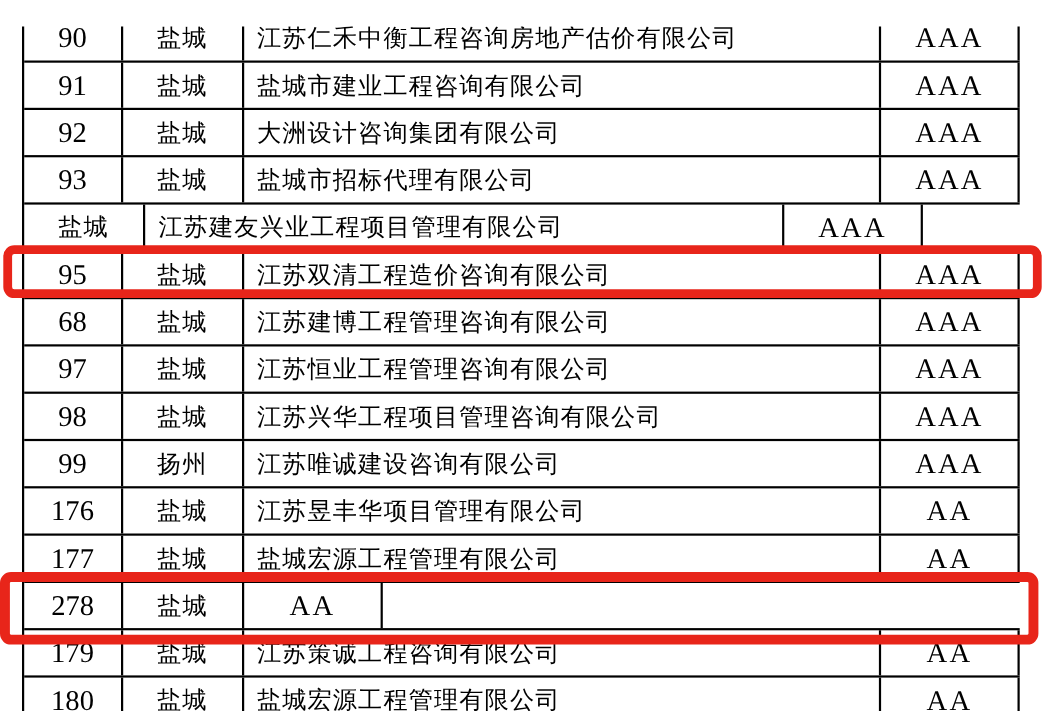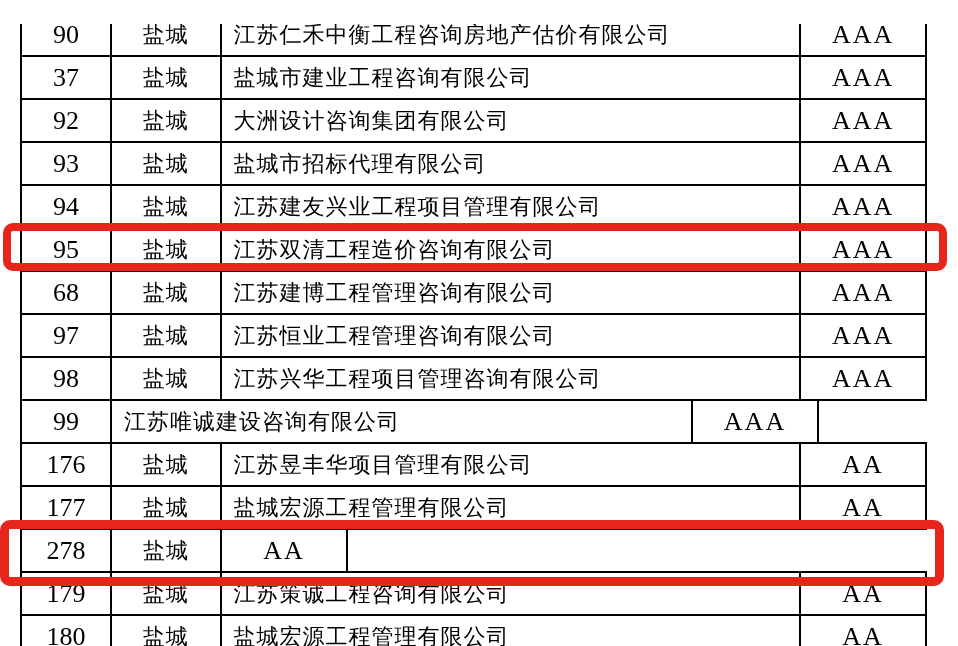--- a/index.html
+++ b/index.html
@@ -62,39 +62,38 @@
 
 <div class="screen">
   <div class="tbl">
       <div class="tr">
     <div class="td c1">90</div>
     <div class="td c2">盐城</div>
     <div class="td c3">江苏仁禾中衡工程咨询房地产估价有限公司</div>
     <div class="td c4">AAA</div>
   </div>
       <div class="tr">
-    <div class="td c1">37</div>
+    <div class="td c1">91</div>
     <div class="td c2">盐城</div>
     <div class="td c3">盐城市建业工程咨询有限公司</div>
     <div class="td c4">AAA</div>
   </div>
       <div class="tr">
     <div class="td c1">92</div>
     <div class="td c2">盐城</div>
     <div class="td c3">大洲设计咨询集团有限公司</div>
     <div class="td c4">AAA</div>
   </div>
       <div class="tr">
     <div class="td c1">93</div>
     <div class="td c2">盐城</div>
     <div class="td c3">盐城市招标代理有限公司</div>
     <div class="td c4">AAA</div>
   </div>
       <div class="tr">
-    <div class="td c1">94</div>
     <div class="td c2">盐城</div>
     <div class="td c3">江苏建友兴业工程项目管理有限公司</div>
     <div class="td c4">AAA</div>
   </div>
       <div class="tr">
     <div class="td c1">95</div>
     <div class="td c2">盐城</div>
     <div class="td c3">江苏双清工程造价咨询有限公司</div>
     <div class="td c4">AAA</div>
   <div class="hl hl-a" style="border-color: rgb(232, 37, 26);"></div>
@@ -112,20 +111,21 @@
     <div class="td c4">AAA</div>
   </div>
       <div class="tr">
     <div class="td c1">98</div>
     <div class="td c2">盐城</div>
     <div class="td c3">江苏兴华工程项目管理咨询有限公司</div>
     <div class="td c4">AAA</div>
   </div>
       <div class="tr">
     <div class="td c1">99</div>
+    <div class="td c2">扬州</div>
     <div class="td c3">江苏唯诚建设咨询有限公司</div>
     <div class="td c4">AAA</div>
   </div>
       <div class="tr">
     <div class="td c1">176</div>
     <div class="td c2">盐城</div>
     <div class="td c3">江苏昱丰华项目管理有限公司</div>
     <div class="td c4">AA</div>
   </div>
       <div class="tr">

